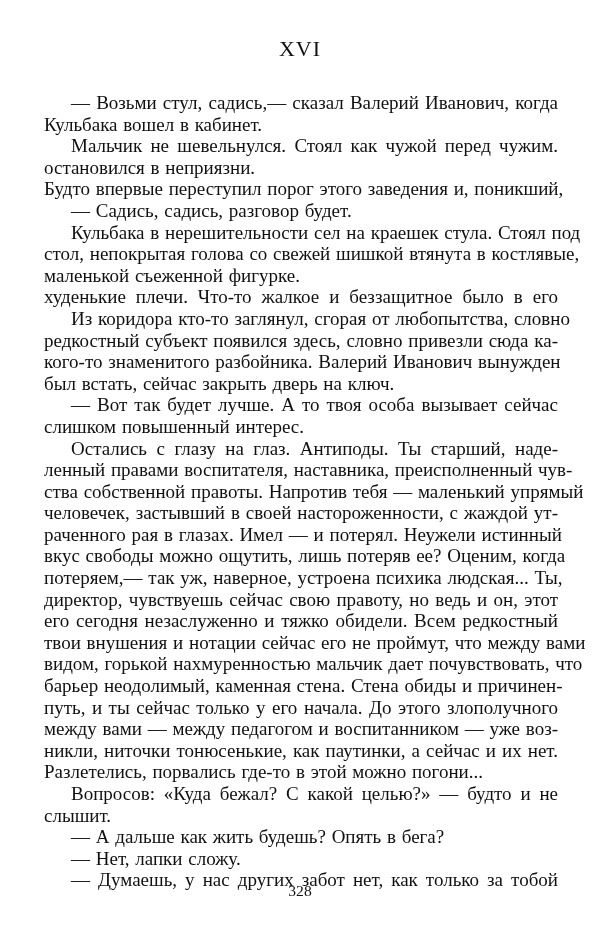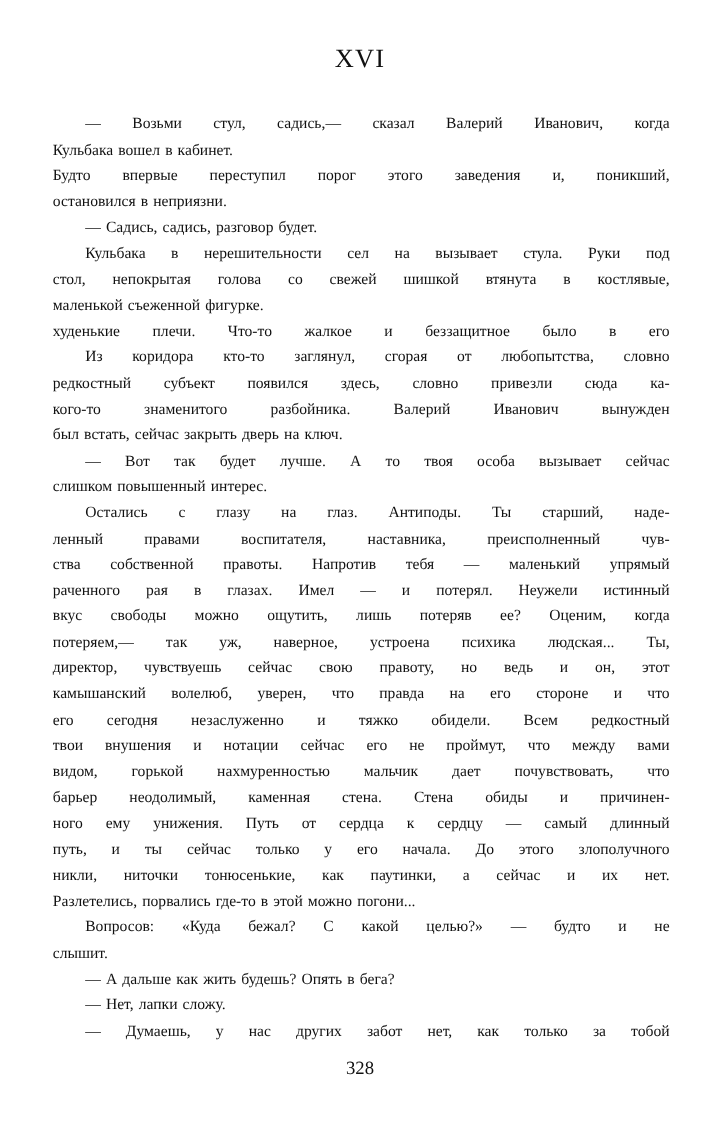--- a/index.html
+++ b/index.html
@@ -26,21 +26,21 @@
     }
     .text-block {
       position: absolute;
       top: 92px;
       left: 44px;
       width: 514px;
     }
     .line {
       height: 21.6px;
       line-height: 21.6px;
-      font-size: 13px;
+      font-size: 19px;
       white-space: nowrap;
       text-align: justify;
       text-align-last: justify;
       word-spacing: 1px;
     }
     .line.last {
       text-align-last: left;
     }
     .line.indent {
       padding-left: 27px;
@@ -55,47 +55,48 @@
     }
   </style>
 </head>
 <body>
 
 <div class="chapter-title">XVI</div>
 
 <div class="text-block" id="text-block">
     <div class="line indent">— Возьми стул, садись,— сказал Валерий Иванович, когда</div>
     <div class="line last">Кульбака вошел в кабинет.</div>
+    <div class="line indent">Мальчик не шевельнулся. Стоял как чужой перед чужим.</div>
+    <div class="line last">остановился в неприязни.</div>
     <div class="line">Будто впервые переступил порог этого заведения и, поникший,</div>
-    <div class="line last">остановился в неприязни.</div>
     <div class="line indent last">— Садись, садись, разговор будет.</div>
-    <div class="line indent">Кульбака в нерешительности сел на вызывает стула. Руки под</div>
+    <div class="line indent">Кульбака в нерешительности сел на краешек стула. Стоял под</div>
     <div class="line">стол, непокрытая голова со свежей шишкой втянута в костлявые,</div>
     <div class="line last">маленькой съеженной фигурке.</div>
     <div class="line">худенькие плечи. Что-то жалкое и беззащитное было в его</div>
     <div class="line indent">Из коридора кто-то заглянул, сгорая от любопытства, словно</div>
     <div class="line">редкостный субъект появился здесь, словно привезли сюда ка-</div>
     <div class="line">кого-то знаменитого разбойника. Валерий Иванович вынужден</div>
     <div class="line last">был встать, сейчас закрыть дверь на ключ.</div>
     <div class="line indent">— Вот так будет лучше. А то твоя особа вызывает сейчас</div>
     <div class="line last">слишком повышенный интерес.</div>
     <div class="line indent">Остались с глазу на глаз. Антиподы. Ты старший, наде-</div>
     <div class="line">ленный правами воспитателя, наставника, преисполненный чув-</div>
     <div class="line">ства собственной правоты. Напротив тебя — маленький упрямый</div>
+    <div class="line">человечек, застывший в своей настороженности, с жаждой ут-</div>
     <div class="line">раченного рая в глазах. Имел — и потерял. Неужели истинный</div>
     <div class="line">вкус свободы можно ощутить, лишь потеряв ее? Оценим, когда</div>
     <div class="line">потеряем,— так уж, наверное, устроена психика людская... Ты,</div>
     <div class="line">директор, чувствуешь сейчас свою правоту, но ведь и он, этот</div>
-    <div class="line">камышанский волелюб, уверен, что правда на его стороне и что</div>
     <div class="line">его сегодня незаслуженно и тяжко обидели. Всем редкостный</div>
     <div class="line">твои внушения и нотации сейчас его не проймут, что между вами</div>
     <div class="line">видом, горькой нахмуренностью мальчик дает почувствовать, что</div>
     <div class="line">барьер неодолимый, каменная стена. Стена обиды и причинен-</div>
-    <div class="line">ного ему унижения. Путь от сердца к сердцу — самый длинный</div>
     <div class="line">путь, и ты сейчас только у его начала. До этого злополучного</div>
+    <div class="line">между вами — между педагогом и воспитанником — уже воз-</div>
     <div class="line">никли, ниточки тонюсенькие, как паутинки, а сейчас и их нет.</div>
     <div class="line last">Разлетелись, порвались где-то в этой можно погони...</div>
     <div class="line indent">Вопросов: «Куда бежал? С какой целью?» — будто и не</div>
     <div class="line last">слышит.</div>
     <div class="line indent last">— А дальше как жить будешь? Опять в бега?</div>
     <div class="line indent last">— Нет, лапки сложу.</div>
     <div class="line indent">— Думаешь, у нас других забот нет, как только за тобой</div>
   </div>
 
 <div class="page-number">328</div>

